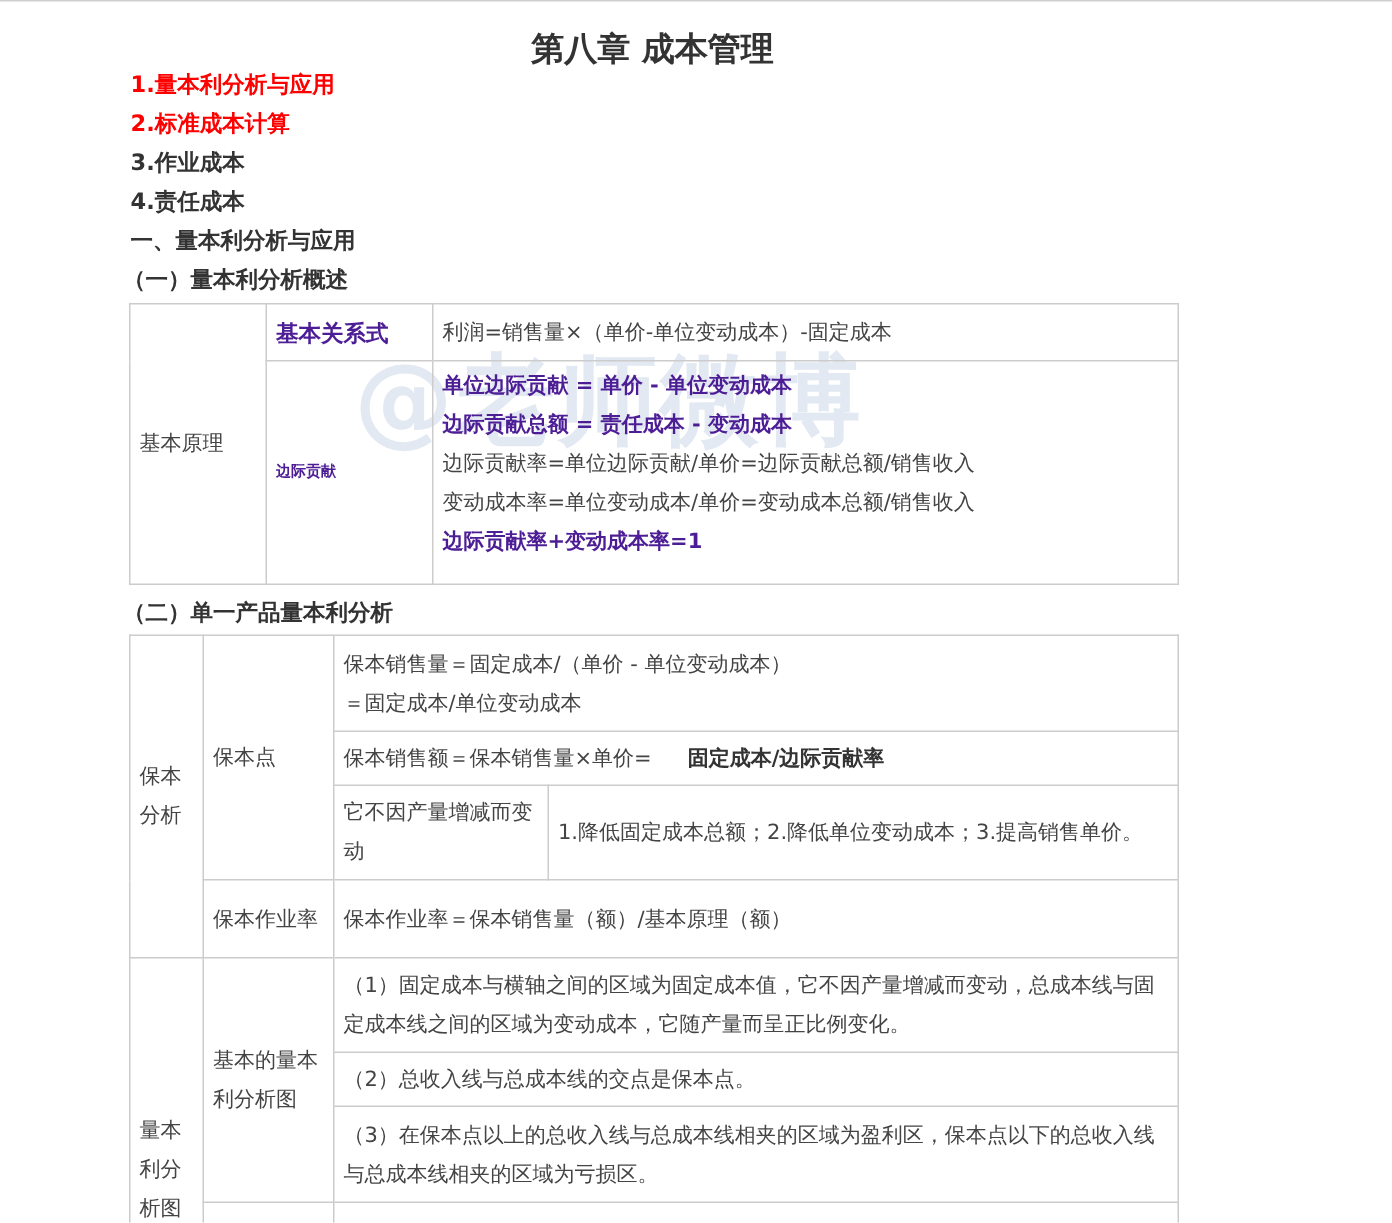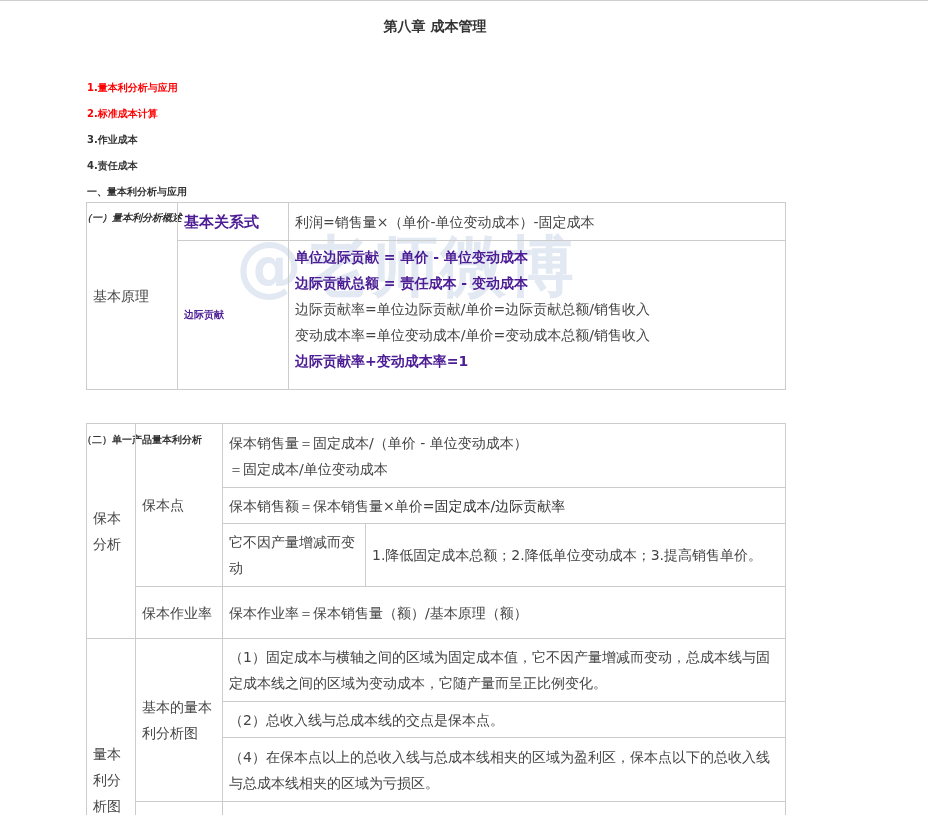--- a/index.html
+++ b/index.html
@@ -10,50 +10,50 @@
     }
     .topline { position: absolute; left: 0; top: 0; width: 928px; height: 1px; background: #cfcfcf; }
     .watermark {
       position: absolute; left: 236px; top: 222px;
       font-size: 66px; font-weight: bold; color: #e3e9f2; letter-spacing: 2px;
       white-space: nowrap; z-index: 0; pointer-events: none;
     }
     .content { position: absolute; left: 0; top: 0; width: 928px; z-index: 1; }
     .title {
       position: absolute; left: 0; width: 870px; top: 18px; text-align: center;
-      font-size: 14px; font-weight: bold; color: #333;
+      font-size: 22px; font-weight: bold; color: #333;
     }
-    .line { position: absolute; left: 87px; font-size: 10px; white-space: nowrap; margin-top: 34px; }
+    .line { position: absolute; left: 87px; font-size: 15px; white-space: nowrap; }
     .bold { font-weight: bold; }
     .red { color: #ff0000; }
     table { border-collapse: collapse; position: absolute; left: 86px; }
     td {
       border: 1px solid #cccccc; font-size: 14px; color: #444;
       padding: 0 6px; vertical-align: middle; line-height: 26px;
     }
     .t1 { top: 202px; width: 700px; }
     .t2 { top: 423px; width: 700px; }
     .redb { color: #4c1d95; font-weight: bold; }
-    .darkb { font-weight: normal; color: #333; }
+    .darkb { font-weight: bold; color: #333; margin-left: 24px; }
   </style>
 </head>
 <body>
 
 <div class="topline"></div>
 <div class="watermark">@老师微博</div>
 
 <div class="content">
   <div class="title">第八章 成本管理</div>
 
   <div class="line bold red" style="top:47px;">1.量本利分析与应用</div>
   <div class="line bold red" style="top:73px;">2.标准成本计算</div>
   <div class="line bold" style="top:99px;">3.作业成本</div>
   <div class="line bold" style="top:125px;">4.责任成本</div>
   <div class="line bold" style="top:151px;">一、量本利分析与应用</div>
-  <div class="line bold" style="top:177px;left:82px;font-style:italic;">（一）量本利分析概述</div>
+  <div class="line bold" style="top:177px;left:82px;">（一）量本利分析概述</div>
 
   <table class="t1">
     <colgroup>
         <col style="width:91px">
         <col style="width:111px">
         <col>
       </colgroup>
     <tbody>
         <tr style="height:38px;">
       <td rowspan="2">基本原理</td>
@@ -104,21 +104,21 @@
     </tr>
     <tr style="height:63px;">
       <td rowspan="4" style="vertical-align:bottom;padding-bottom:2px;">量本利分析图</td>
       <td rowspan="3">基本的量本利分析图</td>
       <td colspan="2">（1）固定成本与横轴之间的区域为固定成本值，它不因产量增减而变动，总成本线与固定成本线之间的区域为变动成本，它随产量而呈正比例变化。</td>
     </tr>
     <tr style="height:36px;">
       <td colspan="2">（2）总收入线与总成本线的交点是保本点。</td>
     </tr>
     <tr style="height:64px;">
-      <td colspan="2">（4）在保本点以上的总收入线与总成本线相夹的区域为盈利区，保本点以下的总收入线与总成本线相夹的区域为亏损区。</td>
+      <td colspan="2">（3）在保本点以上的总收入线与总成本线相夹的区域为盈利区，保本点以下的总收入线与总成本线相夹的区域为亏损区。</td>
     </tr>
     <tr style="height:20px;">
       <td></td>
       <td colspan="2"></td>
     </tr>
   </tbody>
     </table>
 </div>
 
 </body></html>

